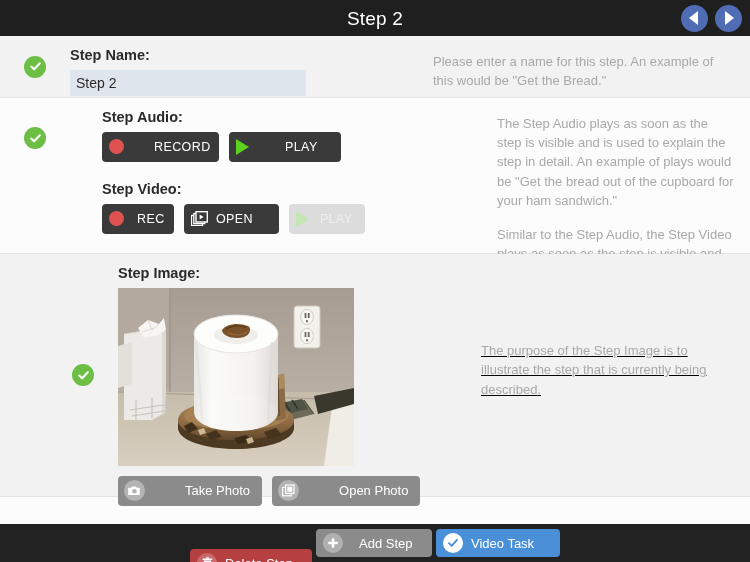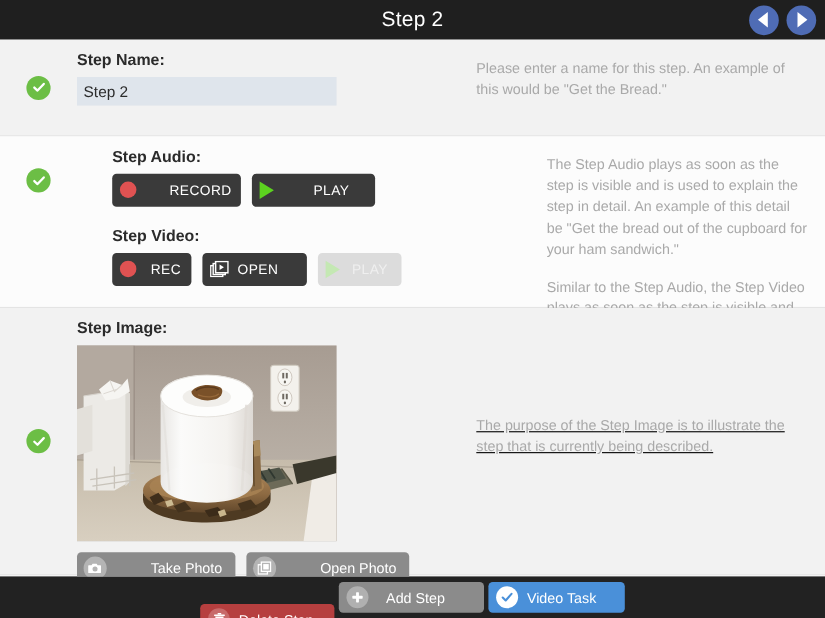--- a/index.html
+++ b/index.html
@@ -273,21 +273,21 @@
   .bbadge {
     width: 20px; height: 20px;
     border-radius: 50%;
     display: flex;
     align-items: center;
     justify-content: center;
     flex: 0 0 auto;
   }
   .bbtn-delete { background: #b63f3f; width: 122px; margin-top: 40px; }
   .bbtn-delete .bbadge { background: #c86a6a; }
-  .bbtn-add    { background: #8b8b8b; width: 132px; }
+  .bbtn-add    { background: #8b8b8b; width: 116px; }
   .bbtn-add .bbadge { background: #b0b0b0; }
   .bbtn-add .blabel { margin-left: 8px; }
   .bbtn-finish { background: #4a90d9; width: 124px; }
   .bbtn-finish .bbadge { background: #ffffff; }
 </style>
 </head>
 <body>
 
 <div id="app">
 
@@ -298,21 +298,21 @@
         <span class="tri-left"></span>
       </div>
       <div class="nav-btn">
         <span class="tri-right"></span>
       </div>
     </div>
   </div>
 
   <div class="content">
 
-    <div class="row shade" style="height:88px;">
+    <div class="row shade" style="height:62px;">
       <div class="col-check">
         <div class="check-badge">
           <svg width="13" height="13" viewBox="0 0 13 13" aria-hidden="true">
             <path d="M2.2 6.6 L5.1 9.3 L10.8 3.3" fill="none" stroke="#ffffff" stroke-width="2.1" stroke-linecap="round" stroke-linejoin="round"></path>
           </svg>
         </div>
       </div>
       <div class="col-left">
         <div class="field-label">Step Name:</div>
         <input class="text-input" type="text" value="Step 2" style="">
@@ -362,26 +362,26 @@
             <span class="mlabel">OPEN</span>
           </div>
           <div class="mbtn w-play disabled">
             <span class="tri-play muted"></span>
             <span class="mlabel">PLAY</span>
           </div>
         </div>
 
       </div>
       <div class="col-right">
-        <p class="desc">The Step Audio plays as soon as the step is visible and is used to explain the step in detail.  An example of this detail be "Get the bread out of the cupboard for your ham sandwich."</p>
+        <p class="desc">The Step Audio plays as soon as the step is visible and is used to explain the step in detail.  An example of plays would be "Get the bread out of the cupboard for your ham sandwich."</p>
         <p class="desc">Similar to the Step Audio, the Step Video plays as soon as the step is visible and is used to explain the step in detail. PLEASE NOTE: if a Step Audio and Step Video both exist, the Step Video will override the Step Audio.</p>
       </div>
     </div>
 
-    <div class="row shade" style="height:243px;">
+    <div class="row shade" style="height:243px;padding-left:48px;">
       <div class="col-check">
         <div class="check-badge">
           <svg width="13" height="13" viewBox="0 0 13 13" aria-hidden="true">
             <path d="M2.2 6.6 L5.1 9.3 L10.8 3.3" fill="none" stroke="#ffffff" stroke-width="2.1" stroke-linecap="round" stroke-linejoin="round"></path>
           </svg>
         </div>
       </div>
       <div class="col-left">
         <div class="field-label">Step Image:</div>
 

